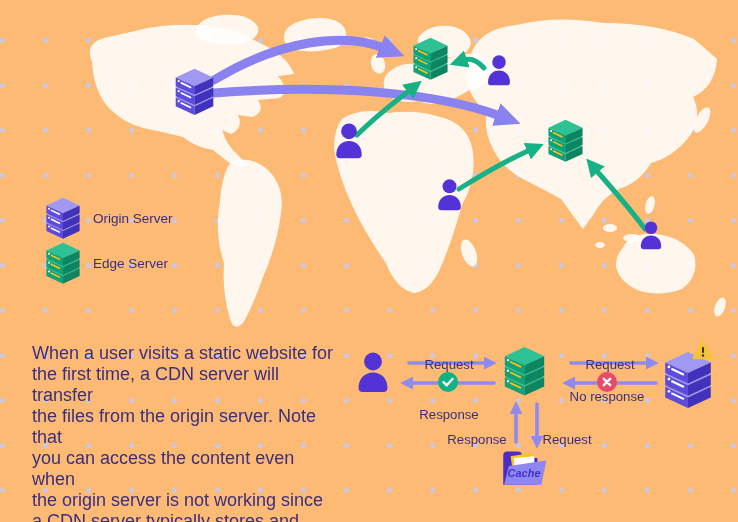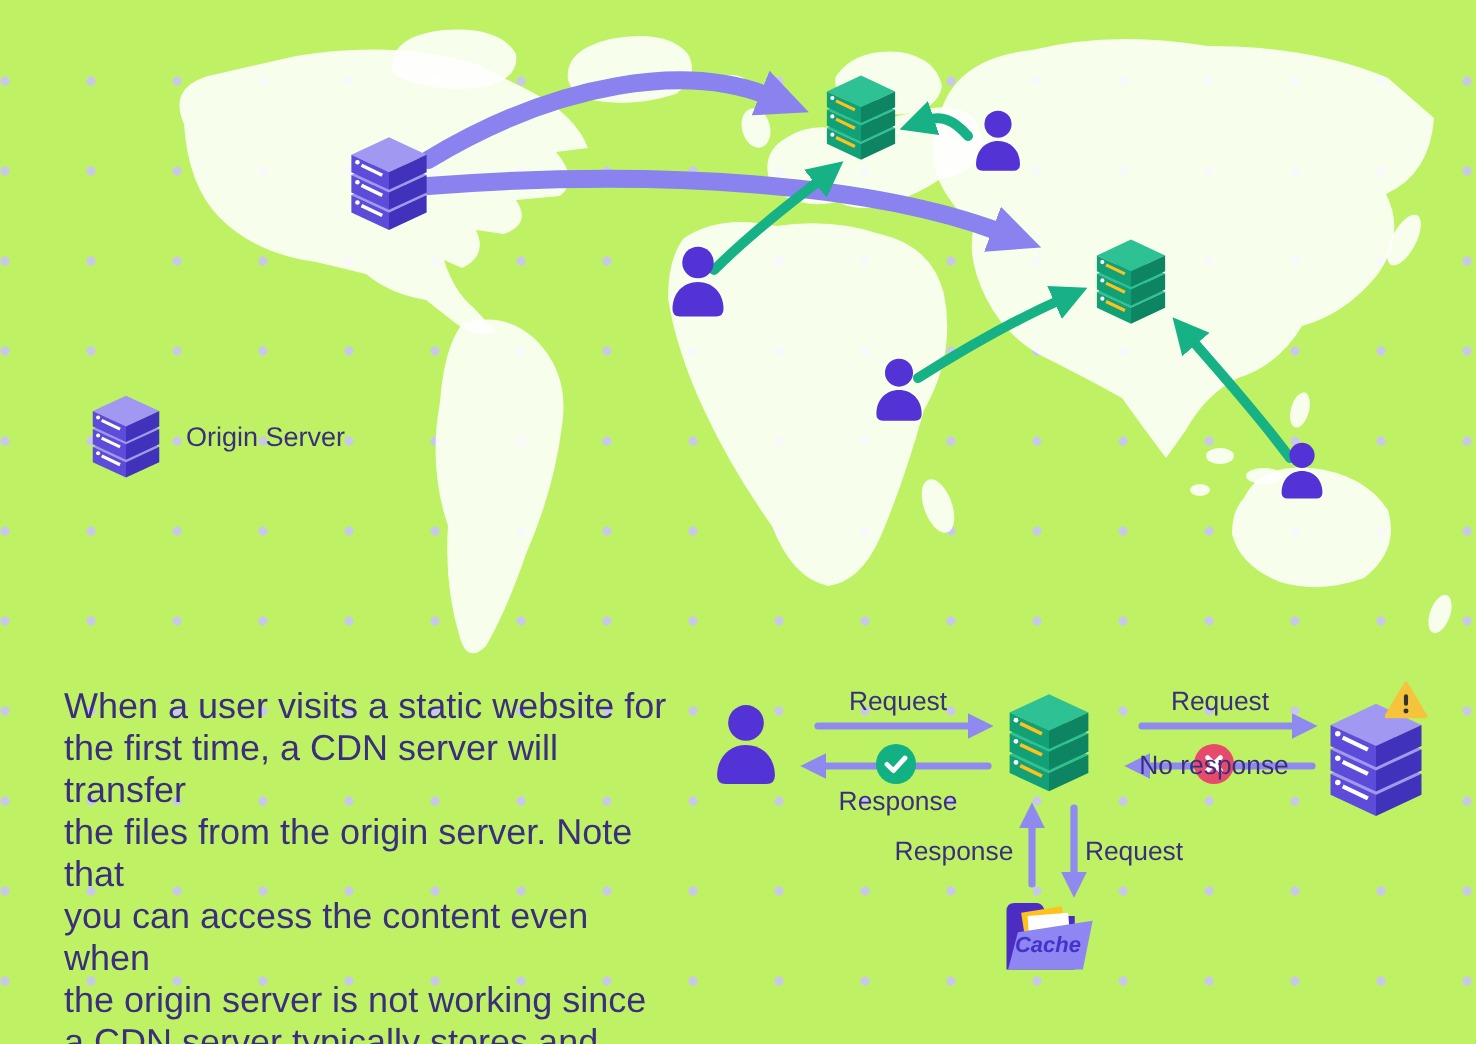--- a/index.html
+++ b/index.html
@@ -1,18 +1,18 @@
 <!DOCTYPE html>
 <html><head>
 <meta charset="utf-8">
 <style>
   html,body{margin:0;padding:0;background:#eceef8;}
   .stage{
     position:relative;width:738px;height:522px;overflow:hidden;
-    background:#bef264;
+    background:#fdba74;
     font-family:"Liberation Sans",sans-serif;
     color:#3b2f7d;
   }
   .dots{
     position:absolute;inset:0;z-index:0;pointer-events:none;
     background-image:radial-gradient(circle,#c7c8ea 2px,rgba(0,0,0,0) 2.6px);
     background-size:43px 45px;background-position:24px 18px;
   }
   .maplayer{position:absolute;inset:0;z-index:1;}
   .icon{position:absolute;z-index:3;}
@@ -21,21 +21,21 @@
   .server.green{--sv-top:#2dc194;--sv-left:#12a077;--sv-right:#0d8462;--sv-stripe:#ffc21c;}
   .legend-row{position:absolute;left:43px;display:flex;align-items:center;z-index:3;}
   .legend-ic{width:40px;display:flex;justify-content:center;}
   .legend-lbl{margin-left:10px;font-size:13.5px;color:#3b2f7d;white-space:nowrap;}
   .para{
     position:absolute;left:32px;top:343px;width:310px;z-index:3;
     font-size:18px;line-height:21px;color:#3b2f7d;white-space:pre-line;
   }
   .flow-lbl{
     position:absolute;z-index:4;transform:translateX(-50%);
-    font-size:13.2px;color:#3b2f7d;white-space:nowrap;
+    font-size:13.2px;color:#3b2f7d;white-space:nowrap;margin-top:14px;
   }
   .cache-lbl{
     position:absolute;z-index:4;transform:translateX(-50%);
     font-size:11px;font-style:italic;font-weight:bold;color:#4532c6;white-space:nowrap;
   }
 </style>
 </head>
 <body>
 
 <div class="stage">
@@ -156,20 +156,28 @@
   </div>
 
   <div class="legend-row" style="top:196px;height:44px">
     <span class="legend-ic">
       <svg viewBox="0 0 64 70" class="server purple" style="width:38px;height:42px">
           <use href="#srv"></use>
         </svg>
     </span>
     <span class="legend-lbl">Origin Server</span>
   </div>
+  <div class="legend-row" style="top:241px;height:44px">
+    <span class="legend-ic">
+      <svg viewBox="0 0 64 70" class="server green" style="width:38px;height:42px">
+          <use href="#srv"></use>
+        </svg>
+    </span>
+    <span class="legend-lbl">Edge Server</span>
+  </div>
 
   <div class="para">When a user visits a static website for
 the first time, a CDN server will transfer
 the files from the origin server. Note that
 you can access the content even when
 the origin server is not working since
 a CDN server typically stores and serves
 the static cached data.</div>
 
   <div class="icon" style="left:356px;top:352px;width:34px;height:41px">

